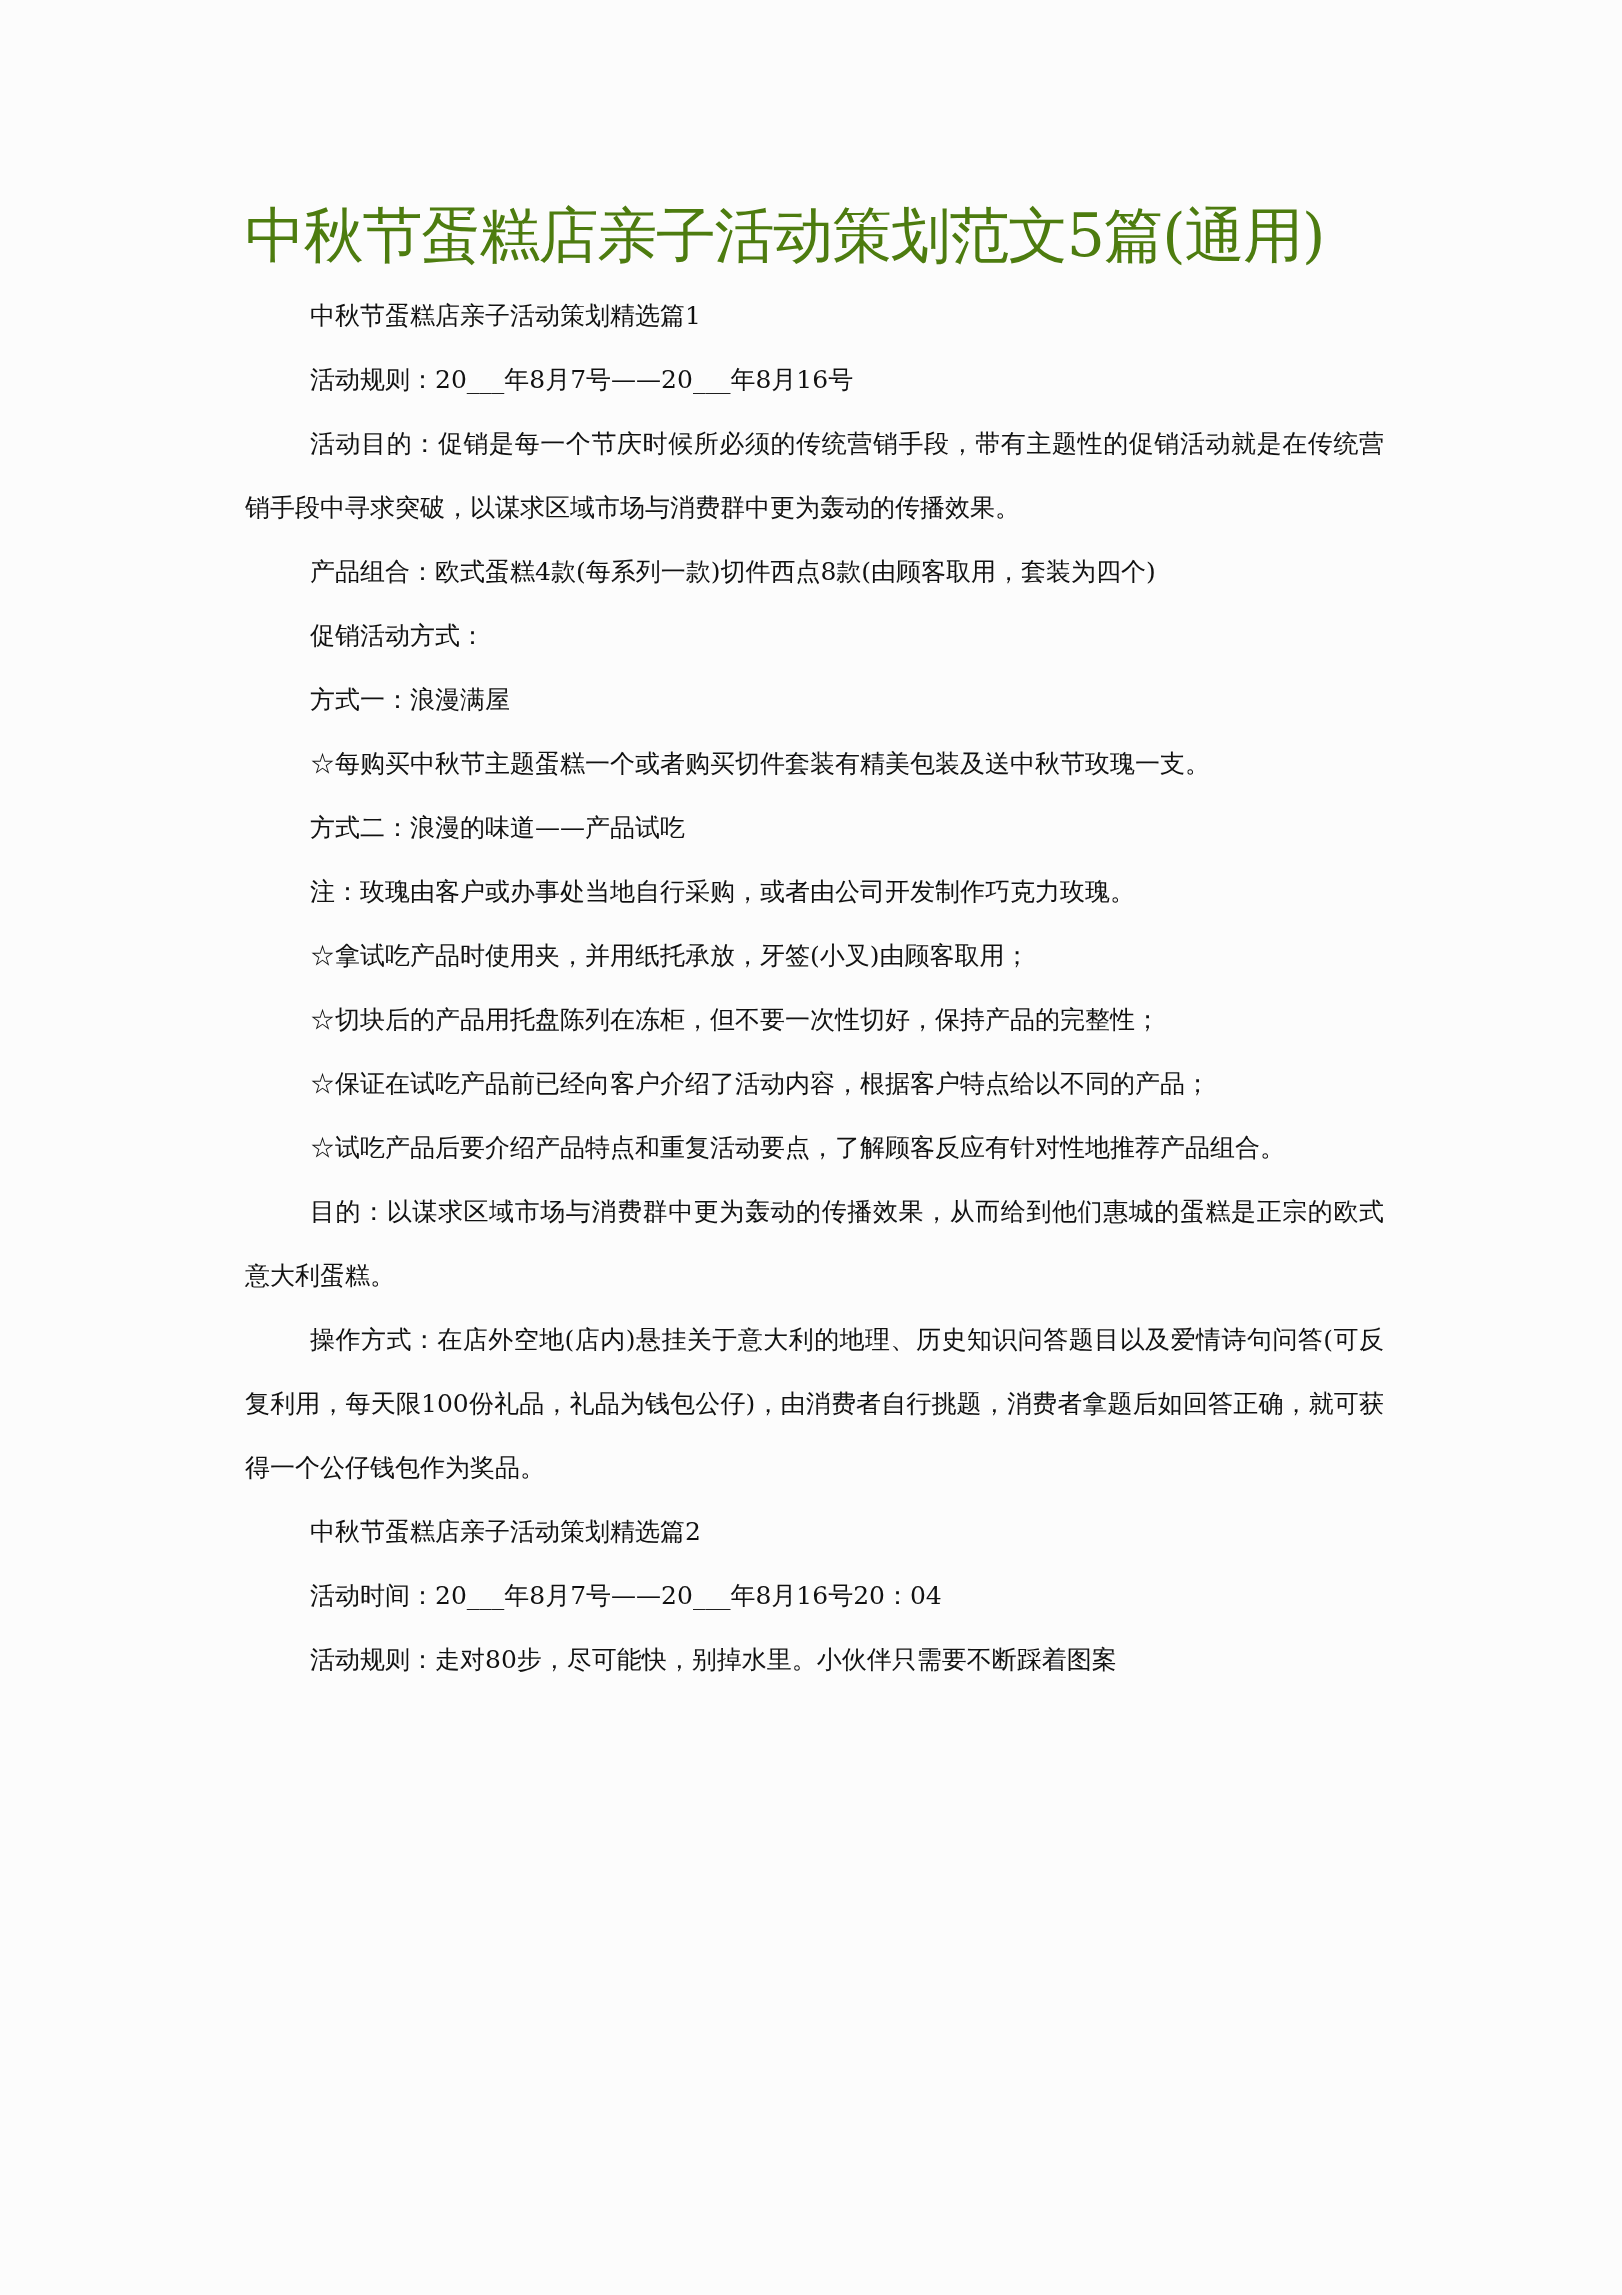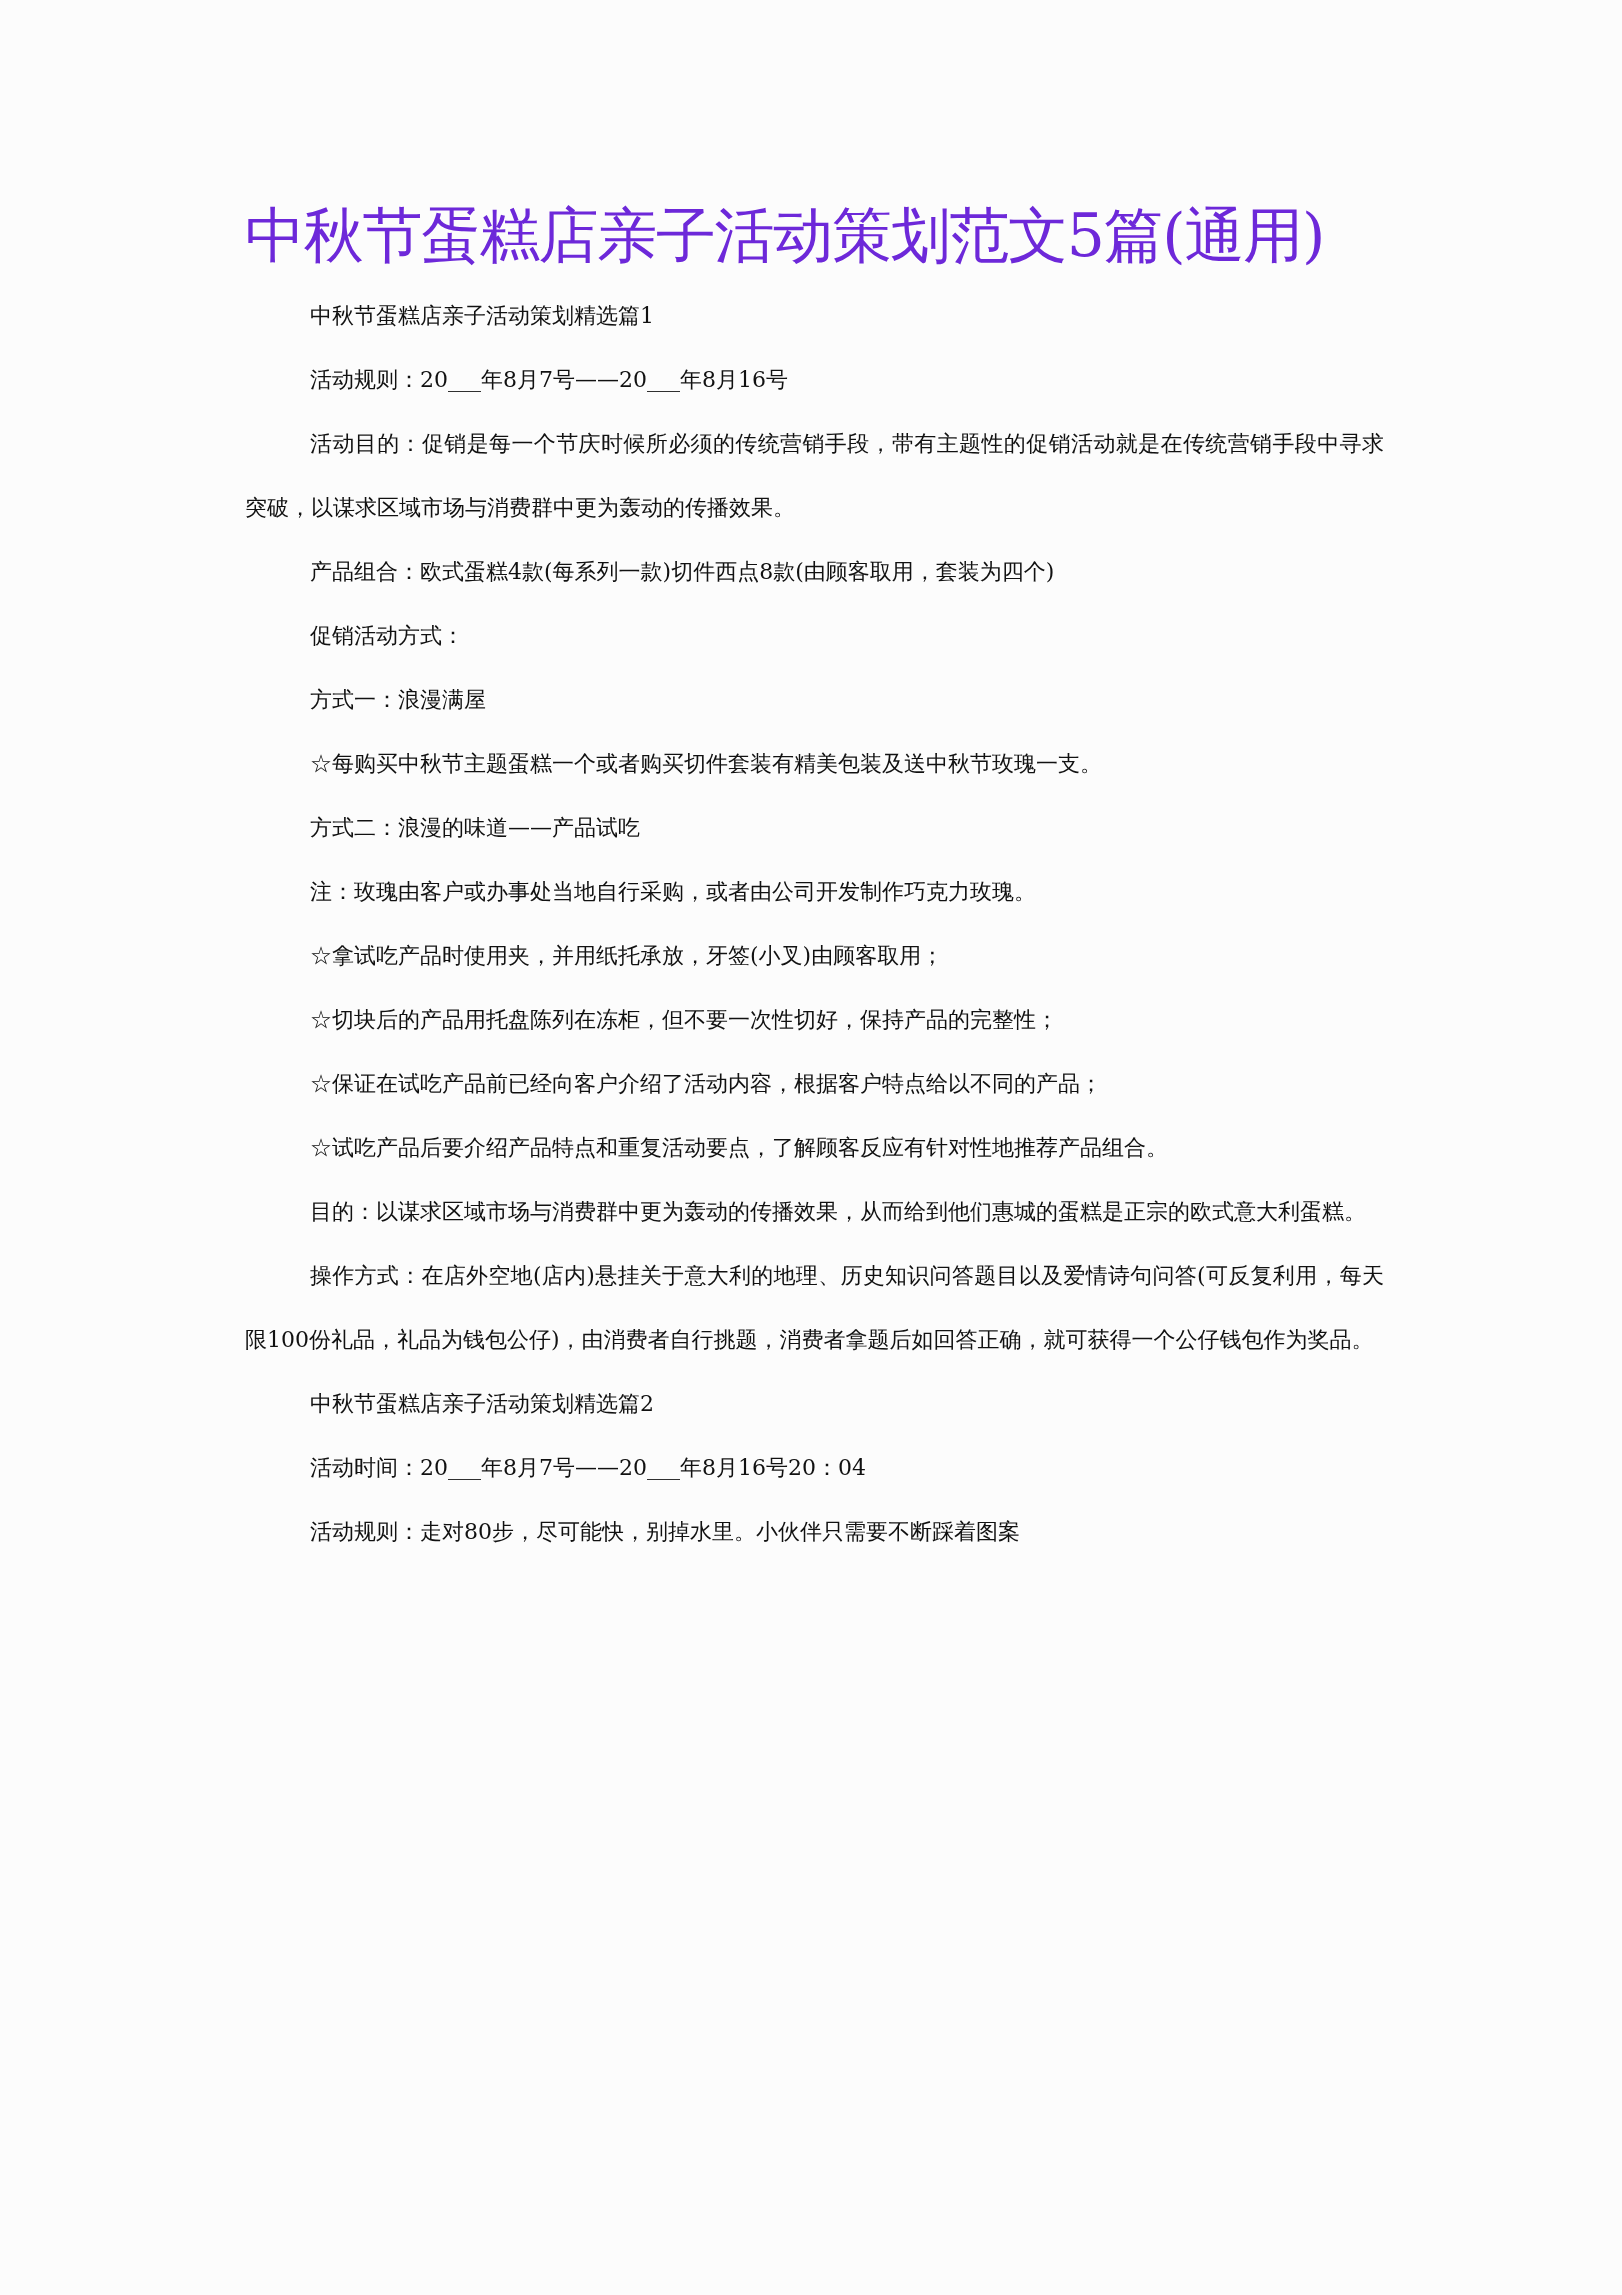--- a/index.html
+++ b/index.html
@@ -22,27 +22,27 @@
       width: 1139px;
     }
     .title {
       font-size: 60px;
       line-height: 79px;
       height: 79px;
       margin: 0;
       font-weight: normal;
       letter-spacing: -1.3px;
       white-space: nowrap;
-      color: #6d28d9;
+      color: #4d7c0f;
     }
     .body {
       margin-top: 9.2px;
     }
     .para {
-      font-size: 22px;
+      font-size: 25px;
       line-height: 64px;
       margin: 0;
       text-indent: 65px;
       text-align: justify;
       letter-spacing: 0px;
       word-break: break-all;
     }
   </style>
 </head>
 <body>

